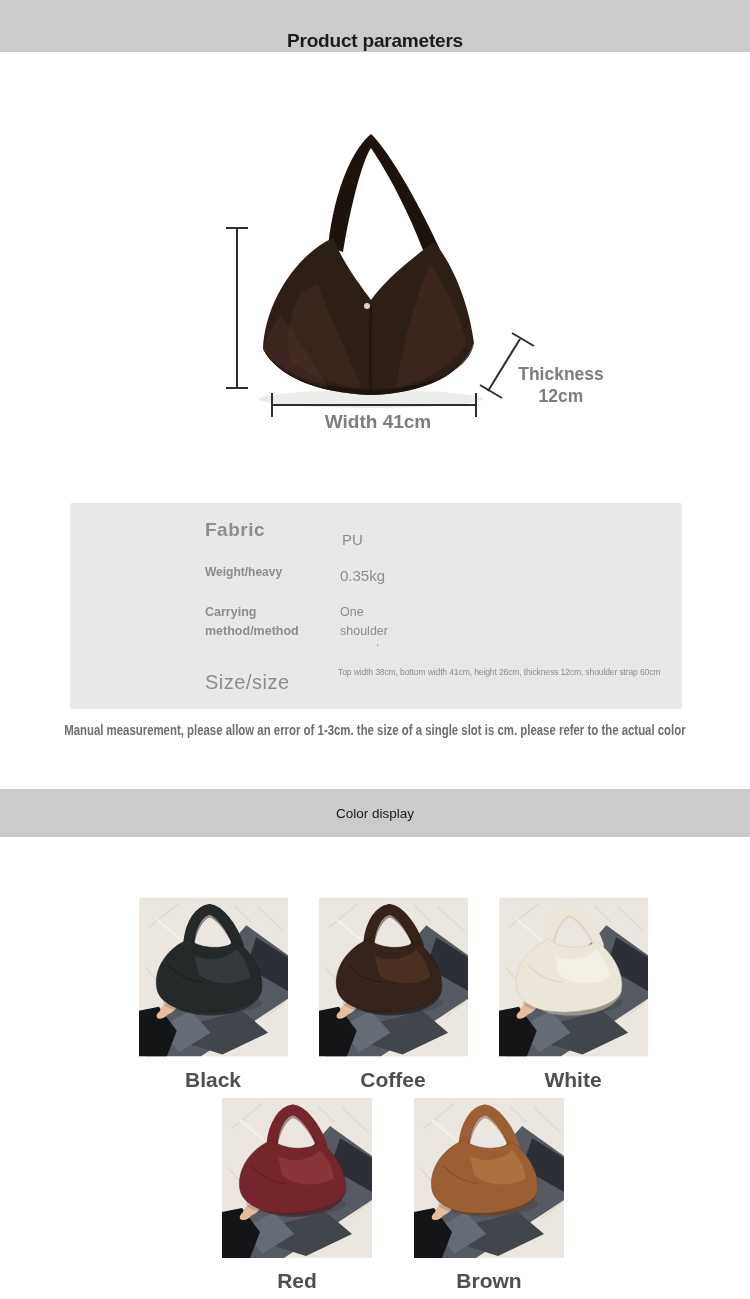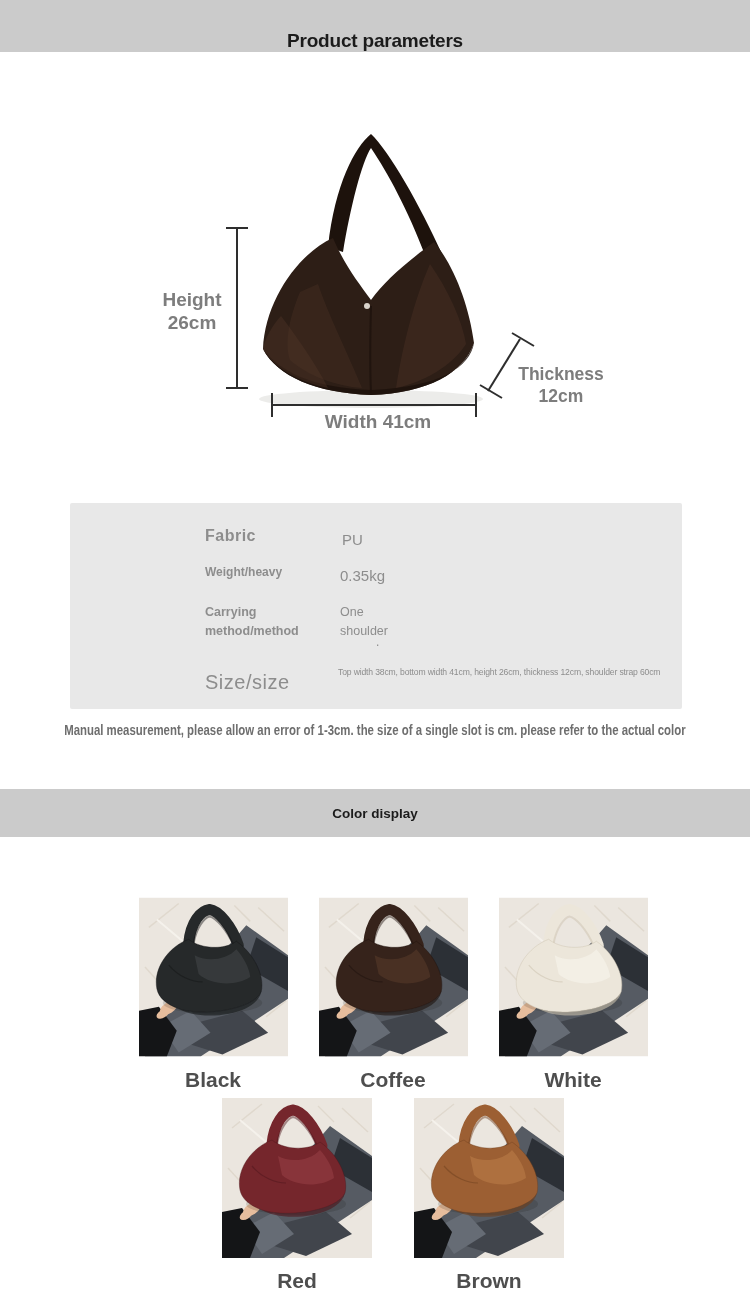--- a/index.html
+++ b/index.html
@@ -26,40 +26,40 @@
   .dim-height   { left:138px; top:236px; width:108px; font-size:19px; line-height:23px; }
   .dim-width    { left:280px; top:359px; width:196px; font-size:19px; }
   .dim-thick    { left:505px; top:311px; width:112px; font-size:17.5px; line-height:22px; }
   
   .spec-box {
     position:relative; margin:41px 0 0 70px; width:612px; height:206px;
     background:var(--spec-box-bg,#e8e8e8); border-radius:2px;
     color:var(--spec-text,#8d8d8d);
   }
   .spec-box span { position:absolute; display:block; }
-  .sl-fabric  { left:135px; top:16px;  font-size:16px; font-weight:700; letter-spacing:.5px;margin-top:8px; }
+  .sl-fabric  { left:135px; top:16px;  font-size:19px; font-weight:700; letter-spacing:.5px; }
   .sv-fabric  { left:272px; top:28px;  font-size:15px; }
   .sl-weight  { left:135px; top:62px;  font-size:12px; font-weight:700; }
   .sv-weight  { left:270px; top:64px;  font-size:15px; }
   .sl-carry   { left:135px; top:100px; width:128px; font-size:12.5px; font-weight:700; line-height:1.5; }
   .sv-carry   { left:270px; top:100px; width:70px;  font-size:12.5px; line-height:1.5; }
   .spec-dot   { left:306px; top:132px; font-size:12px; }
   .sl-size    { left:135px; top:152px; font-size:20px; font-weight:400; letter-spacing:.5px;margin-top:16px; }
   .sv-size    { left:268px; top:164px; font-size:8.6px; letter-spacing:-0.15px; white-space:nowrap; }
   
   .note-row { margin-top:8px; height:24px; display:flex; justify-content:center; align-items:center; overflow:hidden; }
   .note-row span {
     display:inline-block; white-space:nowrap; font-size:15px; font-weight:700;
     color:var(--note-text,#6e6e6e); transform:scaleX(.76); transform-origin:center;
   }
   
   .color-header {
     margin-top:48px; height:48px; background:var(--header-bg,#cbcbcb);
     display:flex; align-items:center; justify-content:center;
-    font-size:13.5px; font-weight:700; color:var(--title-text,#1b1b1b);
+    font-size:13.5px; font-weight:400; color:var(--title-text,#1b1b1b);
   }
   
   .swatches { margin-top:60px; }
   .swatch-row { display:flex; justify-content:center;padding-left:36px; }
   .swatch-row.r1 { gap:31px; }
   .swatch-row.r2 { gap:22px; margin-top:4px; }
   .swatch { width:149px; display:flex; flex-direction:column; align-items:center; }
   .swatch-row.r2 .swatch { width:170px; }
   .swatch svg.photo { width:100%; height:160px; display:block; }
   .swatch figcaption {
@@ -105,24 +105,20 @@
       <line x1="272" y1="341" x2="272" y2="365"></line>
       <line x1="476" y1="341" x2="476" y2="365"></line>
     </g>
 
     <g stroke="var(--dim-line)" stroke-width="2">
       <line x1="520" y1="287" x2="488" y2="339"></line>
       <line x1="512" y1="281" x2="534" y2="294"></line>
       <line x1="480" y1="333" x2="502" y2="346"></line>
     </g>
   </svg>
-  <div class="dim-label dim-height">
-    <span>Height</span><br>
-    <span>26cm</span>
-  </div>
   <div class="dim-label dim-width">
     <span>Width 41cm</span>
   </div>
   <div class="dim-label dim-thick">
     <span>Thickness</span><br>
     <span>12cm</span>
   </div>
 </section>
 
 <section class="spec-box">

